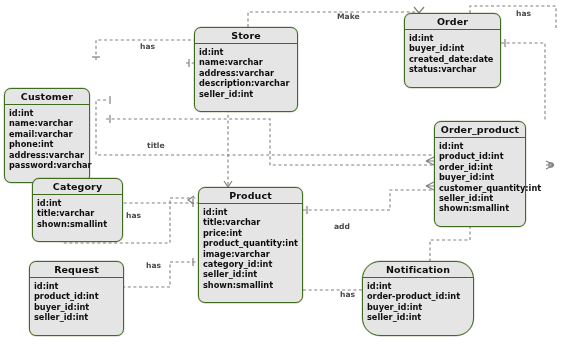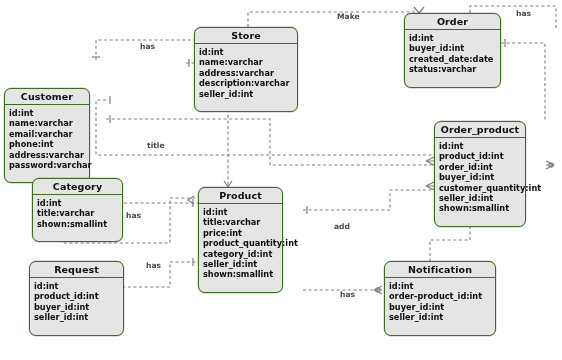--- a/index.html
+++ b/index.html
@@ -169,44 +169,45 @@
 
   <div class="entity" style="left:16px; top:178px; width:91px;margin-left:16px;">
     <div class="entity-title">Category</div>
     <div class="entity-attrs">
       <div class="attr">id:int</div>
       <div class="attr">title:varchar</div>
       <div class="attr">shown:smallint</div>
     </div>
   </div>
 
-  <div class="entity" style="left:198px; top:187px; width:85px;">
+  <div class="entity" style="left:198px; top:187px; width:105px;">
     <div class="entity-title">Product</div>
     <div class="entity-attrs">
       <div class="attr">id:int</div>
       <div class="attr">title:varchar</div>
       <div class="attr">price:int</div>
       <div class="attr">product_quantity:int</div>
+      <div class="attr">image:varchar</div>
       <div class="attr">category_id:int</div>
       <div class="attr">seller_id:int</div>
       <div class="attr">shown:smallint</div>
     </div>
   </div>
 
   <div class="entity" style="left:16px; top:261px; width:95px;margin-left:13px;">
     <div class="entity-title">Request</div>
     <div class="entity-attrs">
       <div class="attr">id:int</div>
       <div class="attr">product_id:int</div>
       <div class="attr">buyer_id:int</div>
       <div class="attr">seller_id:int</div>
     </div>
   </div>
 
-  <div class="entity" style="left:384px; top:261px; width:112px;">
+  <div class="entity" style="left:362px; top:261px; width:112px;border-radius:18px;">
     <div class="entity-title">Notification</div>
     <div class="entity-attrs">
       <div class="attr">id:int</div>
       <div class="attr">order-product_id:int</div>
       <div class="attr">buyer_id:int</div>
       <div class="attr">seller_id:int</div>
     </div>
   </div>
 
   <div class="rel-label" style="left:140px; top:42px;">has</div>

